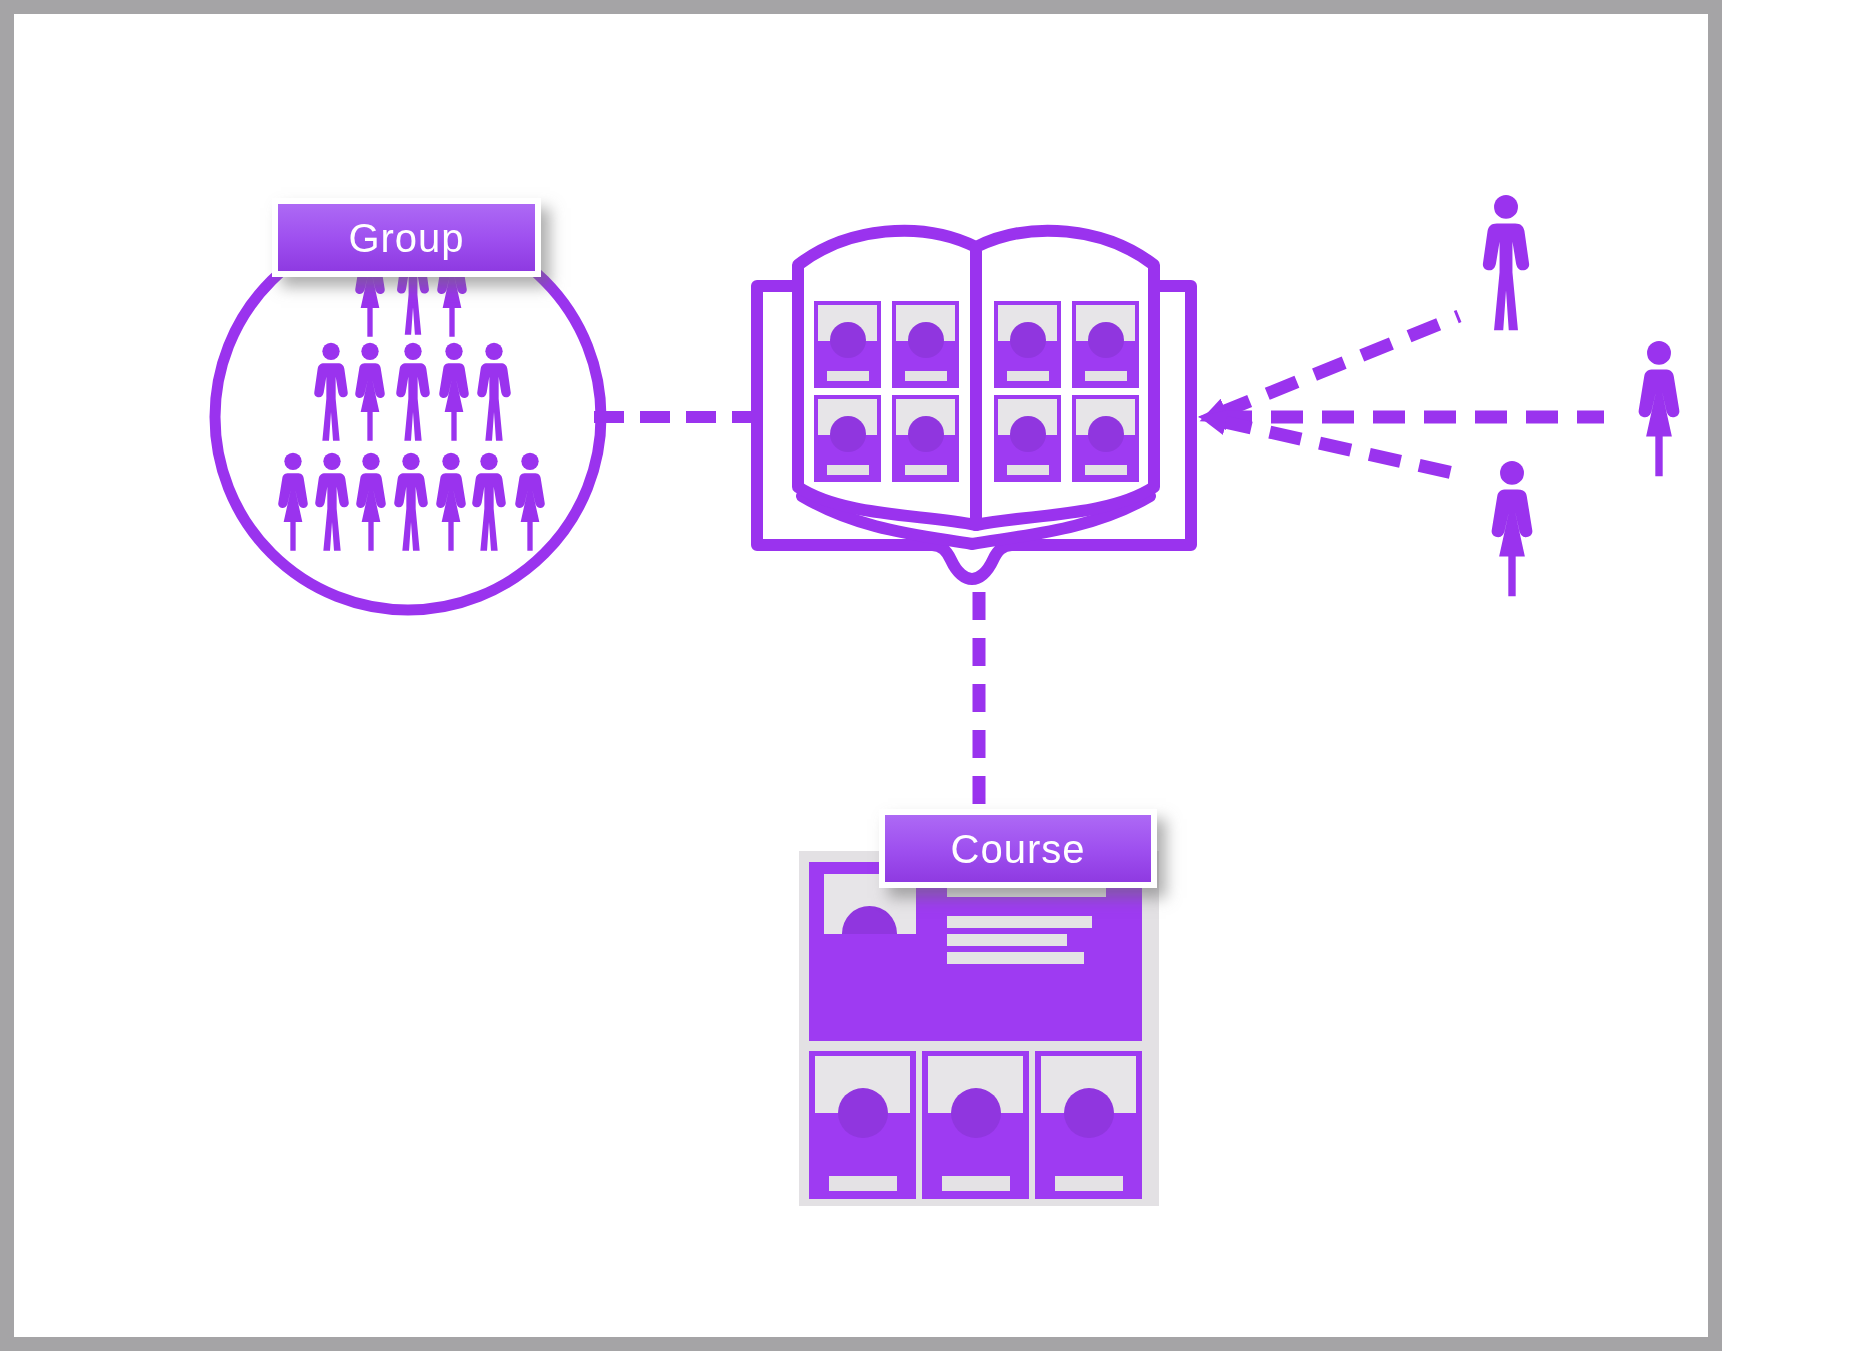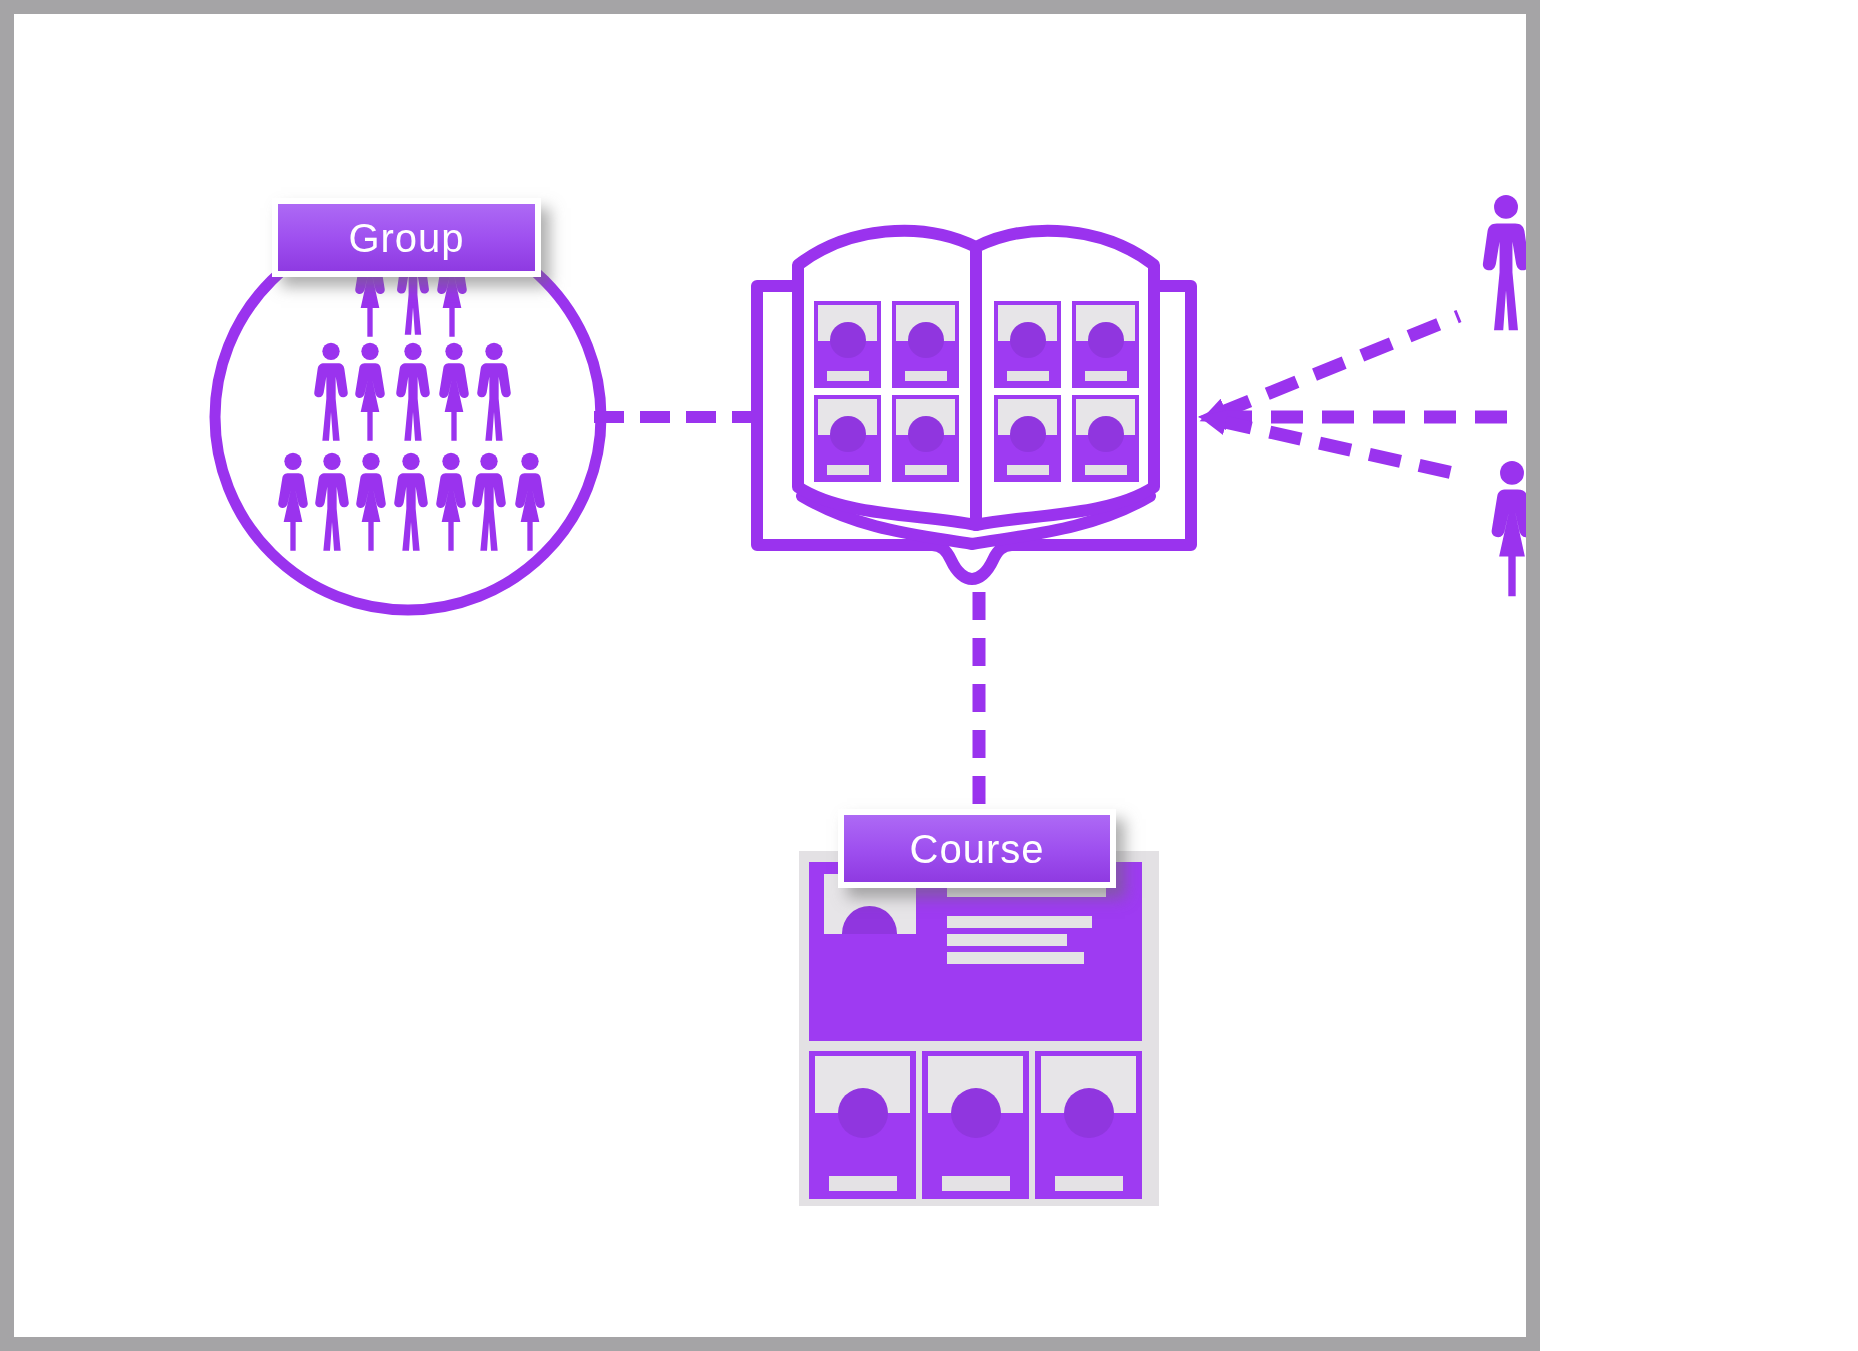--- a/index.html
+++ b/index.html
@@ -7,21 +7,21 @@
     --purple-deep:#8a2fe0;
     --card-purple:#9e3bf2;
     --head-purple:#9036df;
     --gray-photo:#e7e5e8;
     --gray-panel:#e3e1e4;
     --gray-line:#e4e2e5;
     --frame-gray:#a5a4a6;
   }
   html,body{margin:0;padding:0;background:#fff;}
   .stage{
-    position:relative;width:1540px;height:1351px;box-sizing:border-box;
+    position:relative;width:1722px;height:1351px;box-sizing:border-box;
     background:#fff;border:14px solid var(--frame-gray);overflow:hidden;
     font-family:"Liberation Sans",sans-serif;
   }
   .abs{position:absolute;}
   svg{display:block;overflow:visible;}
 
   
   .label{
     position:absolute;z-index:30;background:#fff;padding:6px;box-sizing:border-box;
     box-shadow:9px 10px 14px rgba(110,110,110,.55);
@@ -197,19 +197,19 @@
       <use href="#female" x="1612" y="326" width="66" height="138"></use>
       <use href="#female" x="1464" y="446" width="68" height="138"></use>
     </g>
   </svg>
 
   <div class="label" style="left:258px;top:184px;width:269px;height:79px">
     <div class="label-inner">
       <span class="label-text">Group</span>
     </div>
   </div>
-  <div class="label" style="left:824px;top:795px;width:278px;height:79px">
+  <div class="label" style="left:865px;top:795px;width:278px;height:79px">
     <div class="label-inner">
       <span class="label-text">Course</span>
     </div>
   </div>
 
 </div>
 
 </body></html>

